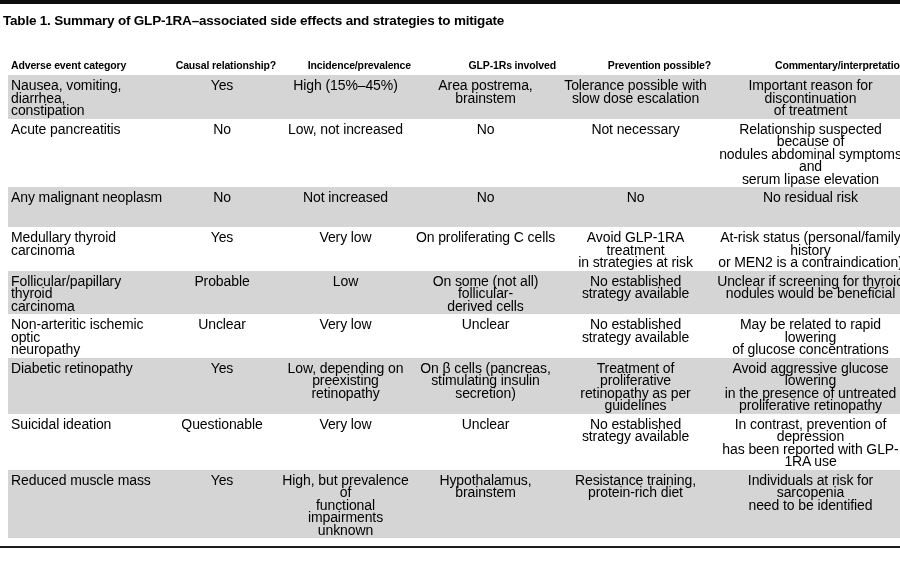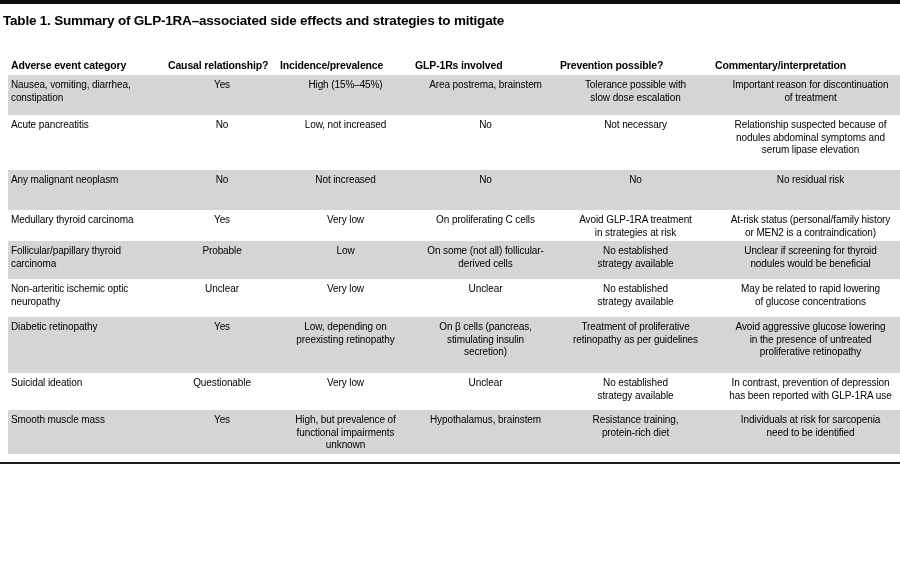--- a/index.html
+++ b/index.html
@@ -22,25 +22,25 @@
   }
   col.c1{width:158px}
   col.c2{width:112px}
   col.c3{width:135px}
   col.c4{width:145px}
   col.c5{width:155px}
   col.c6{width:195px}
   thead th{
     height:35px;vertical-align:bottom;
     font-size:10.5px;font-weight:bold;letter-spacing:-0.15px;
-    padding:0 2px 4px 2px;text-align:left;white-space:nowrap;
+    padding:0 2px 4px 2px;text-align:right;white-space:nowrap;
   }
   thead th:first-child{text-align:left;padding-left:3px;}
   tbody td{
-    font-size:10px;line-height:12.5px;letter-spacing:-0.1px;
+    font-size:14px;line-height:12.5px;letter-spacing:-0.1px;
     vertical-align:top;text-align:center;
     padding:4px 2px 2px 2px;
     white-space:pre-line;
   }
   tbody td:first-child{text-align:left;padding-left:3px;}
   tbody tr:nth-child(odd){background:var(--stripe,#d5d5d5);}
   tbody tr:nth-child(1){height:40px}
   tbody tr:nth-child(2){height:55px}
   tbody tr:nth-child(3){height:40px}
   tbody tr:nth-child(4){height:18px}
@@ -161,21 +161,21 @@
         <td>Suicidal ideation</td>
         <td>Questionable</td>
         <td>Very low</td>
         <td>Unclear</td>
         <td>No established
 strategy available</td>
         <td>In contrast, prevention of depression
 has been reported with GLP-1RA use</td>
       </tr>
       <tr>
-        <td>Smooth muscle mass</td>
+        <td>Reduced muscle mass</td>
         <td>Yes</td>
         <td>High, but prevalence of
 functional impairments
 unknown</td>
         <td>Hypothalamus, brainstem</td>
         <td>Resistance training,
 protein-rich diet</td>
         <td>Individuals at risk for sarcopenia
 need to be identified</td>
       </tr>

